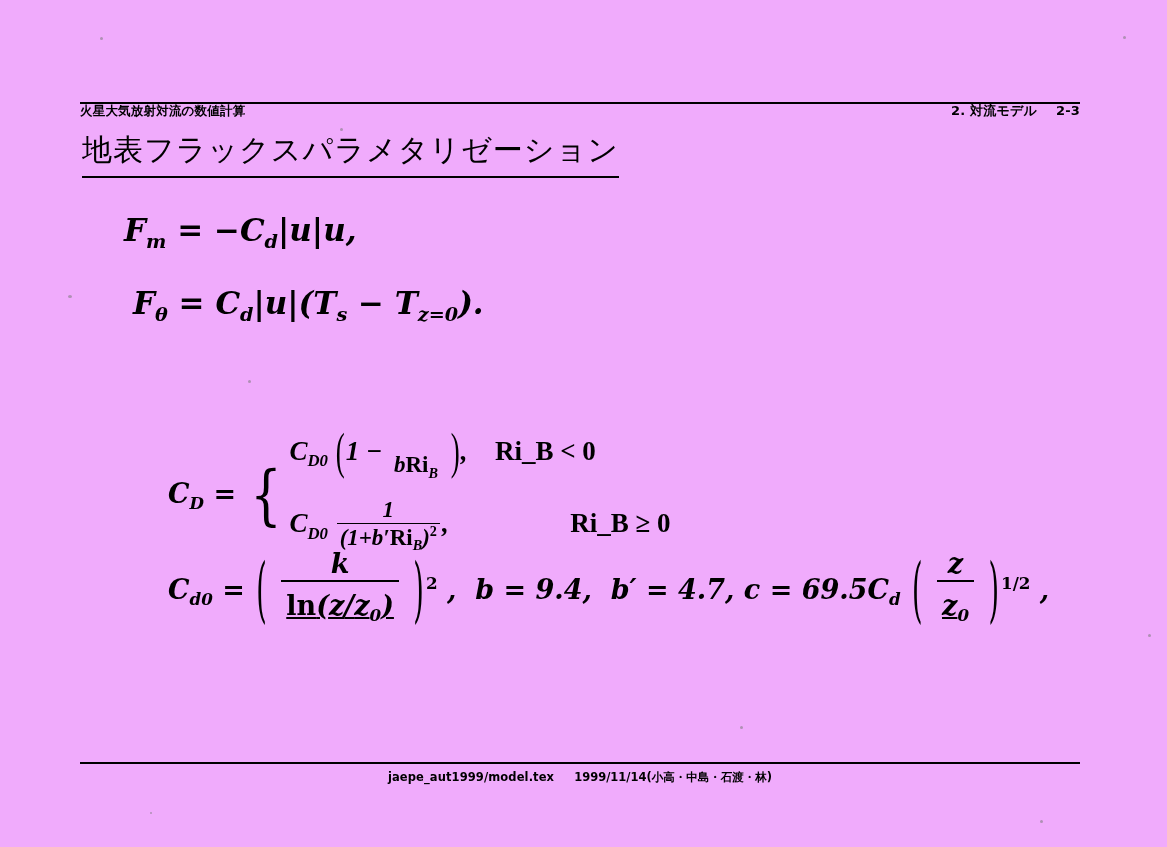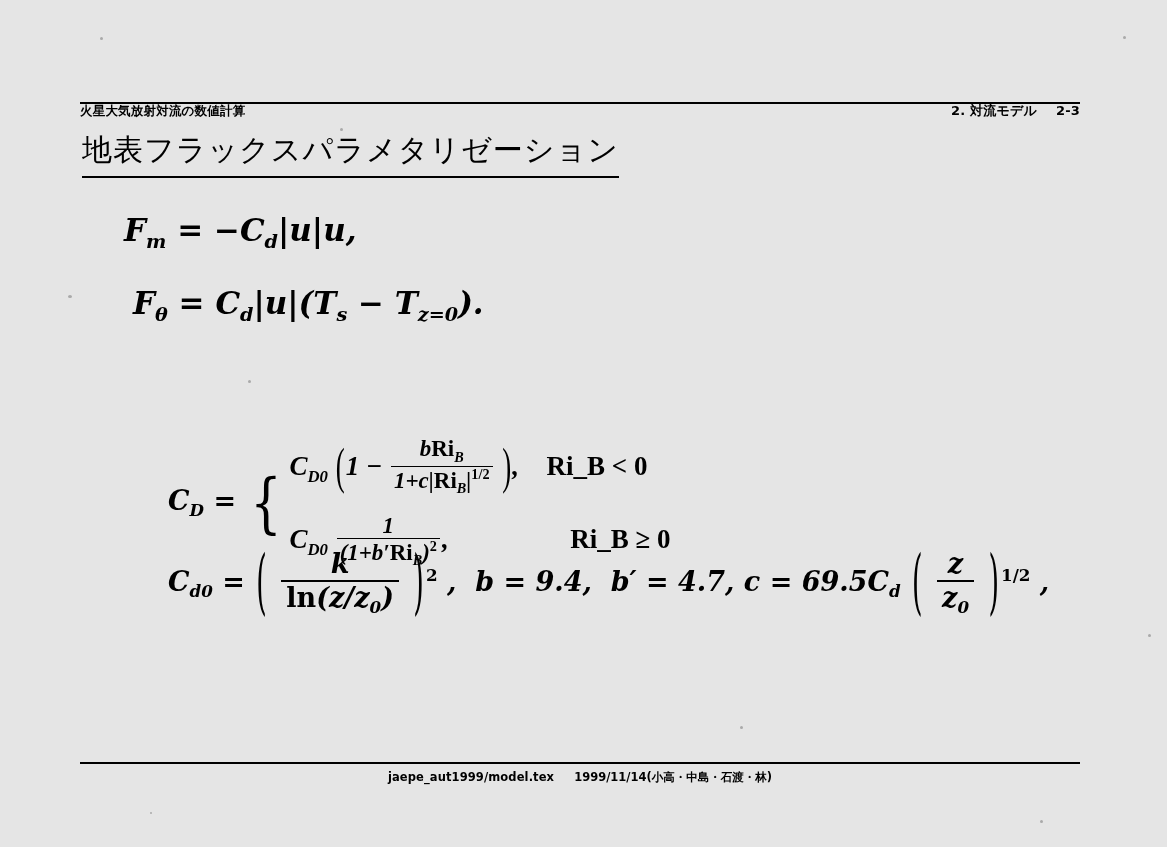--- a/index.html
+++ b/index.html
@@ -13,21 +13,21 @@
     font-family: "Liberation Serif", serif;
     color: #000000;
     position: relative;
     overflow: hidden;
   }
   .page {
     position: absolute;
     left: 0; top: 0;
     width: 1167px;
     height: 847px;
-    background: #e5e5e5;
+    background: #f0abfc;
   }
   
   .speck {
     position: absolute;
     background: #7a7a7a;
     border-radius: 50%;
     opacity: .55;
   }
 
   
@@ -110,21 +110,21 @@
   .frac > .den { display: block; padding: 0 3px; border-top: 1.6px solid #000; }
 
   .bigfrac {
     display: inline-block;
     vertical-align: -0.62em;
     text-align: center;
     line-height: 1.2;
     margin: 0 3px;
   }
   .bigfrac > .num { display: block; padding: 0 5px; }
-  .bigfrac > .den { display: block; padding: 0 5px; border-top: 2px solid #000; }
+  .bigfrac > .den { display: block; padding: 8px 5px; border-top: 2px solid #000; text-decoration: underline; }
 
   
   .paren {
     display: inline-block;
     transform: scaleY(1.9);
     transform-origin: center;
     font-style: normal;
     font-weight: normal;
     margin: 0 1px;
   }
@@ -223,21 +223,20 @@
   <div class="math" style="left:168px; top:420px; font-size:27px;">
     <span><i class="v">C</i><sub>D</sub> =</span>
     <span class="cases">
       <span class="brace">{</span>
       <span class="caselines">
         <span class="caseline">
           <i class="v">C</i><sub>D0</sub>
           <span class="paren">(</span>1 −
           <span class="frac">
             <span class="num"><i class="v">b</i><span class="up">Ri</span><sub>B</sub></span>
-            <span class="den">1+<i class="v">c</i>|<span class="up">Ri</span><sub>B</sub>|<sup class="up">1/2</sup></span>
           </span>
           <span class="paren">)</span>,
           <span class="gap" style="width:14px"></span>
           <span class="up">Ri_B &lt; 0</span>
         </span>
         <span class="caseline">
           <i class="v">C</i><sub>D0</sub>
           <span class="frac">
             <span class="num">1</span>
             <span class="den">(1+<i class="v">b′</i><span class="up">Ri</span><sub>B</sub>)<sup class="up">2</sup></span>

